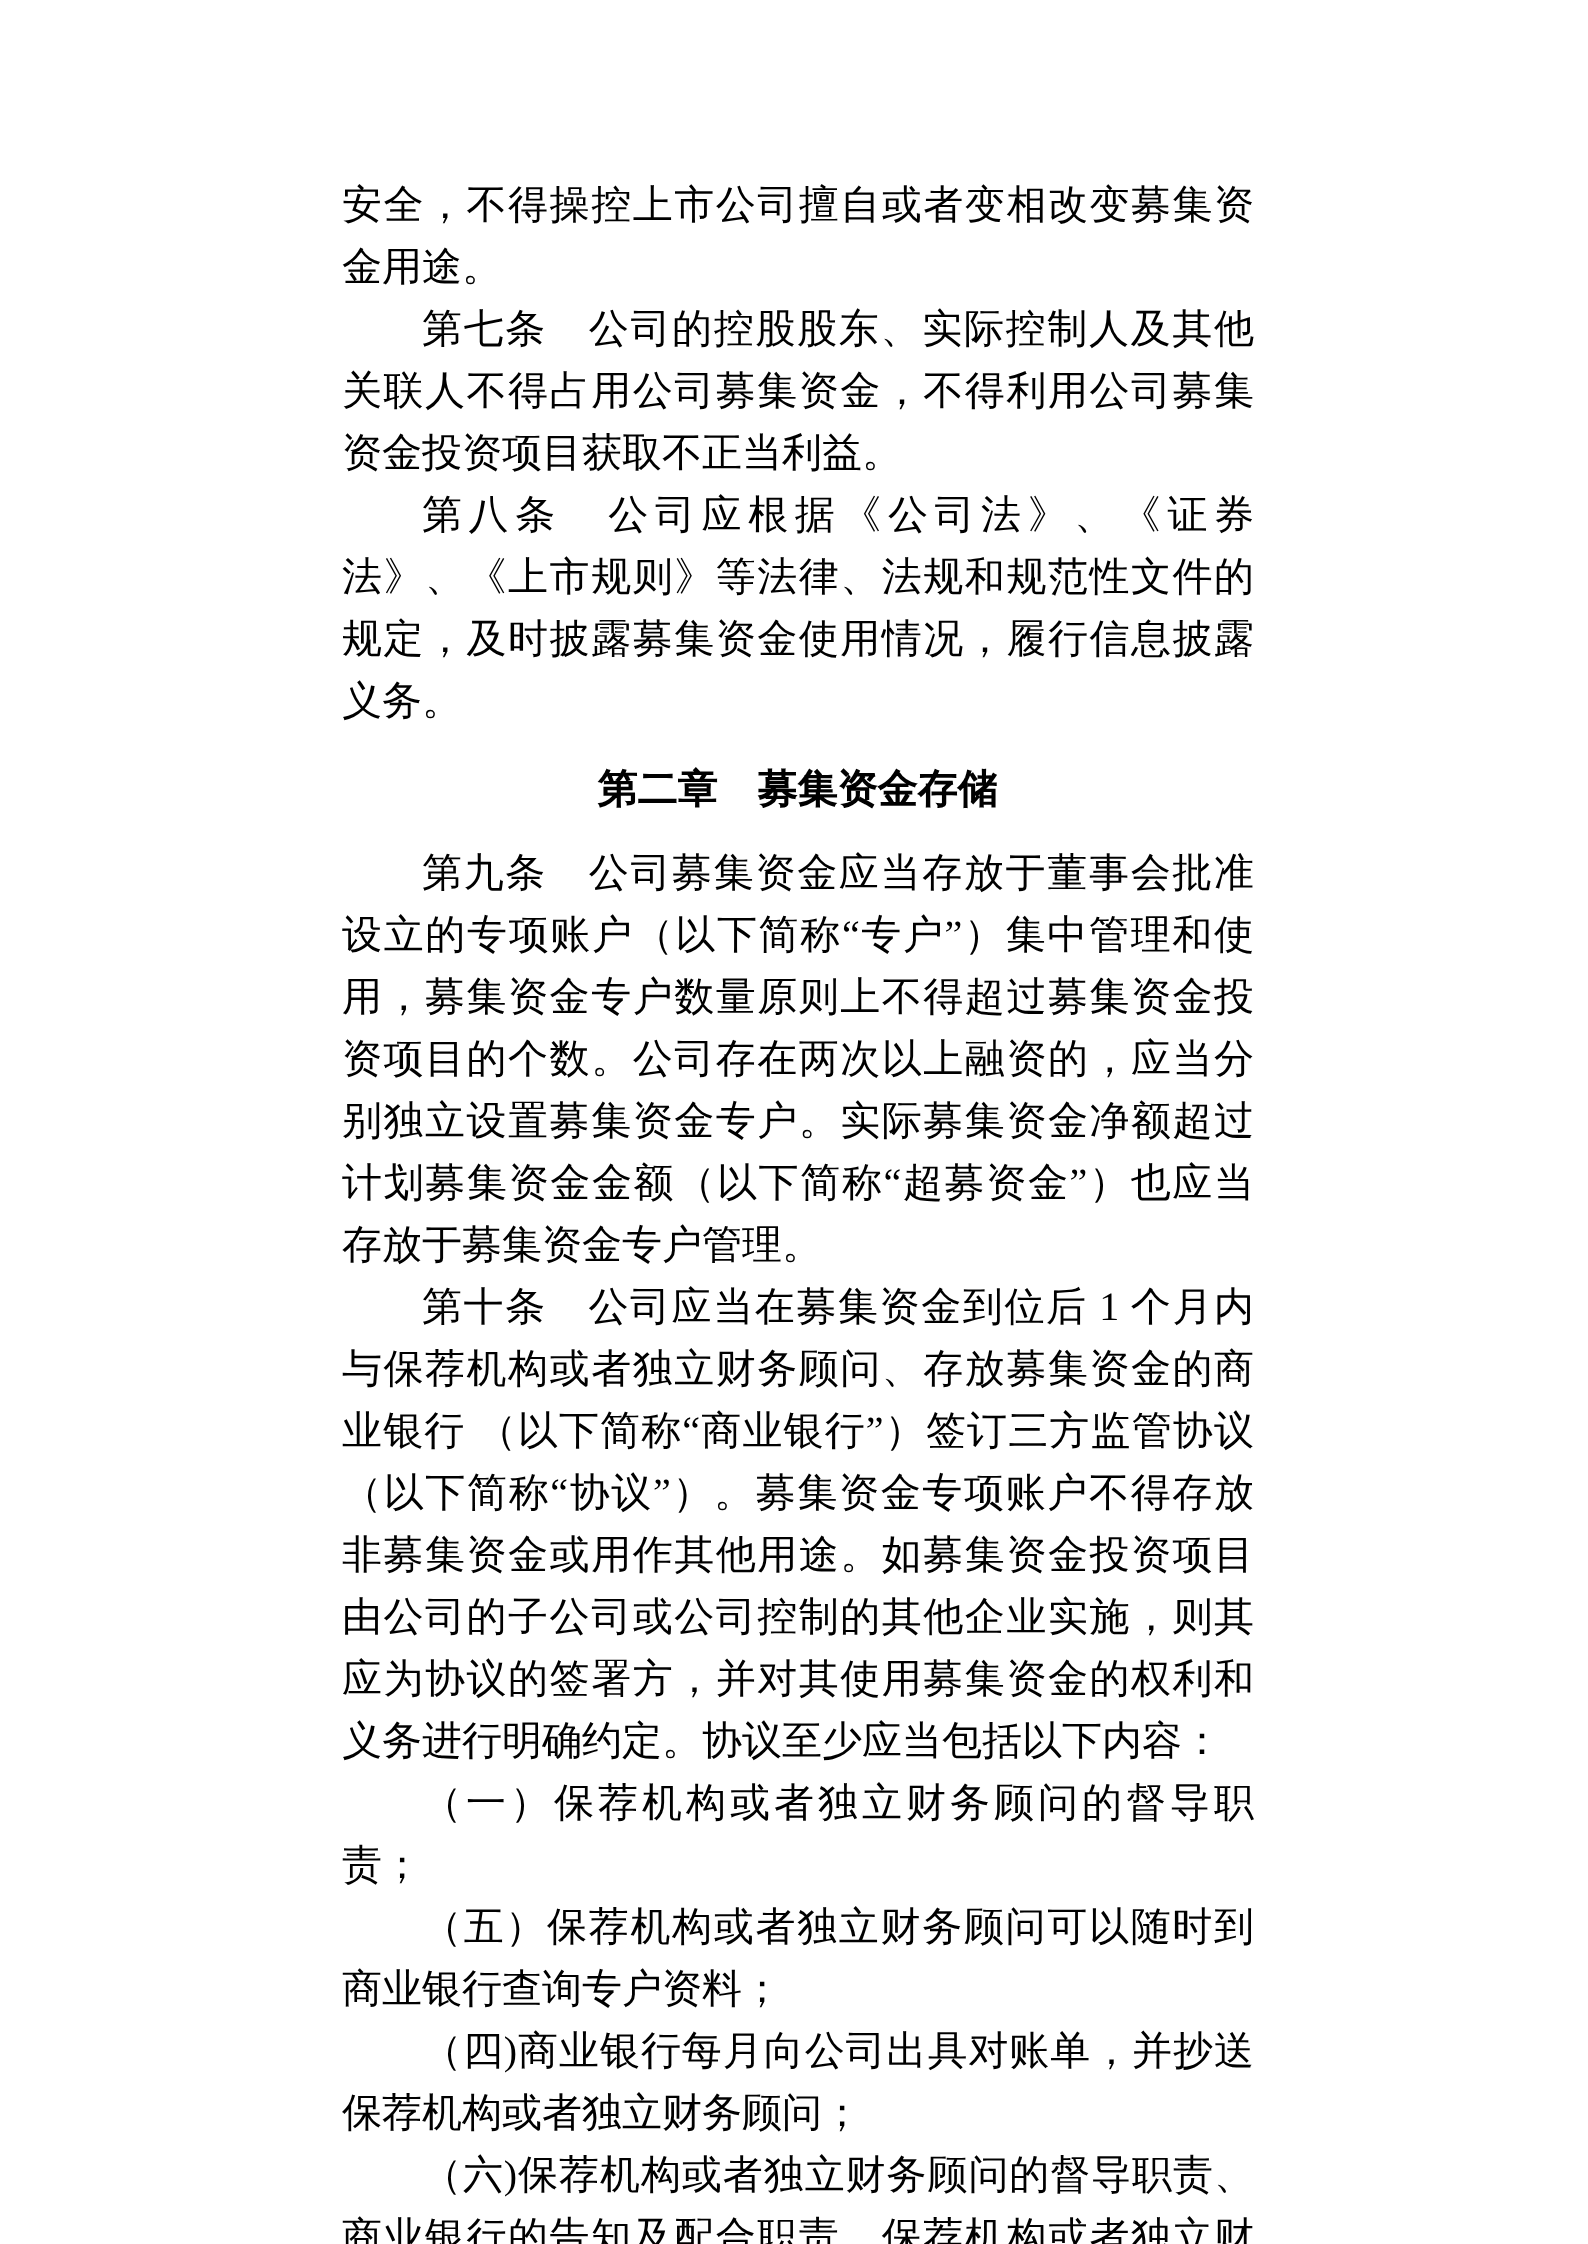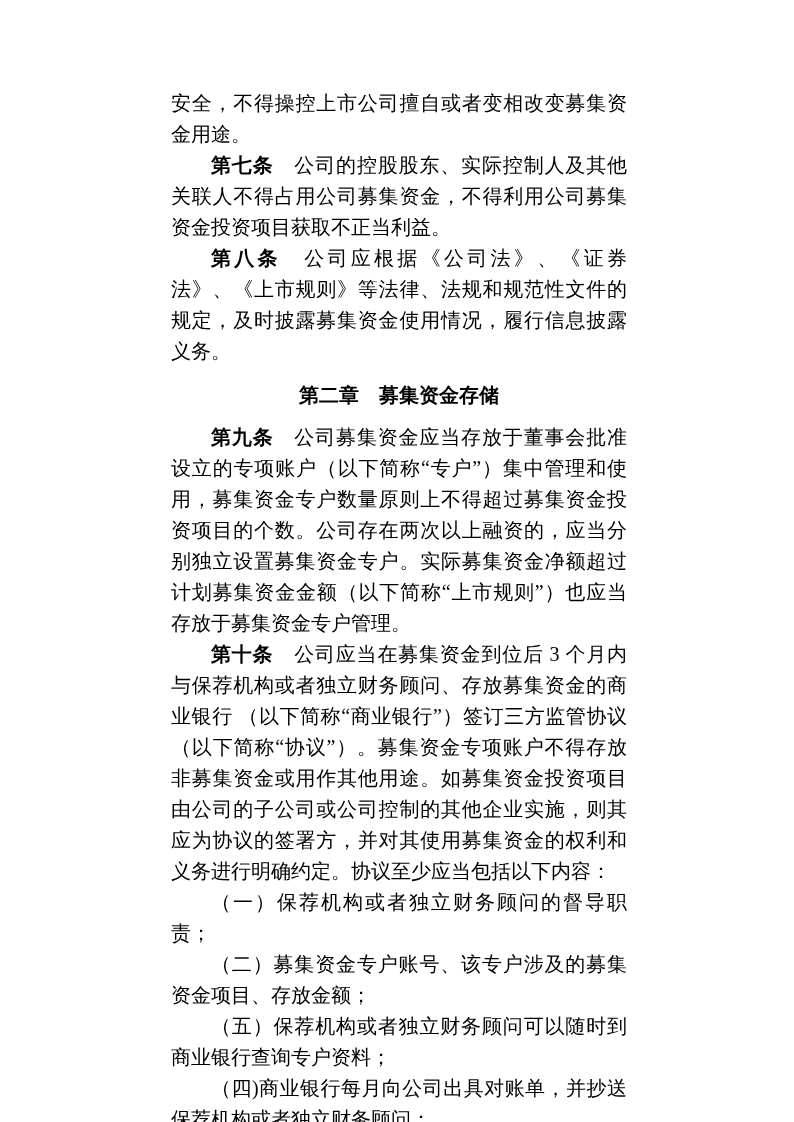--- a/index.html
+++ b/index.html
@@ -31,33 +31,32 @@
   .para.indent {
     text-indent: 2em;
   }
   .chapter-heading {
     text-align: center;
     text-align-last: center;
     font-weight: bold;
     margin: 13px 0 11px 0 !important;
   }
   .article-number {
-    font-weight: bold;
+    font-weight: normal;
   }
 </style>
 </head>
 <body>
 
 <div class="page">
   <div class="doc-body">
       <p class="para"><span class="text-run">安全，不得操控上市公司擅自或者变相改变募集资金用途。</span></p>
       <p class="para indent"><span class="article-number">第七条</span><span class="text-run">　公司的控股股东、实际控制人及其他关联人不得占用公司募集资金，不得利用公司募集资金投资项目获取不正当利益。</span></p>
       <p class="para indent"><span class="article-number">第八条</span><span class="text-run">　公司应根据《公司法》、《证券法》、《上市规则》等法律、法规和规范性文件的规定，及时披露募集资金使用情况，履行信息披露义务。</span></p>
       <p class="chapter-heading">第二章　募集资金存储</p>
-      <p class="para indent"><span class="article-number">第九条</span><span class="text-run">　公司募集资金应当存放于董事会批准设立的专项账户（以下简称“专户”）集中管理和使用，募集资金专户数量原则上不得超过募集资金投资项目的个数。公司存在两次以上融资的，应当分别独立设置募集资金专户。实际募集资金净额超过计划募集资金金额（以下简称“上市规则”）也应当存放于募集资金专户管理。</span></p>
-      <p class="para indent"><span class="article-number">第十条</span><span class="text-run">　公司应当在募集资金到位后 3 个月内与保荐机构或者独立财务顾问、存放募集资金的商业银行 （以下简称“商业银行”）签订三方监管协议（以下简称“协议”）。募集资金专项账户不得存放非募集资金或用作其他用途。如募集资金投资项目由公司的子公司或公司控制的其他企业实施，则其应为协议的签署方，并对其使用募集资金的权利和义务进行明确约定。协议至少应当包括以下内容：</span></p>
+      <p class="para indent"><span class="article-number">第九条</span><span class="text-run">　公司募集资金应当存放于董事会批准设立的专项账户（以下简称“专户”）集中管理和使用，募集资金专户数量原则上不得超过募集资金投资项目的个数。公司存在两次以上融资的，应当分别独立设置募集资金专户。实际募集资金净额超过计划募集资金金额（以下简称“超募资金”）也应当存放于募集资金专户管理。</span></p>
+      <p class="para indent"><span class="article-number">第十条</span><span class="text-run">　公司应当在募集资金到位后 1 个月内与保荐机构或者独立财务顾问、存放募集资金的商业银行 （以下简称“商业银行”）签订三方监管协议（以下简称“协议”）。募集资金专项账户不得存放非募集资金或用作其他用途。如募集资金投资项目由公司的子公司或公司控制的其他企业实施，则其应为协议的签署方，并对其使用募集资金的权利和义务进行明确约定。协议至少应当包括以下内容：</span></p>
       <p class="para indent"><span class="text-run">（一）保荐机构或者独立财务顾问的督导职责；</span></p>
-      <p class="para indent"><span class="text-run">（二）募集资金专户账号、该专户涉及的募集资金项目、存放金额；</span></p>
       <p class="para indent"><span class="text-run">（五）保荐机构或者独立财务顾问可以随时到商业银行查询专户资料；</span></p>
       <p class="para indent"><span class="text-run">（四)商业银行每月向公司出具对账单，并抄送保荐机构或者独立财务顾问；</span></p>
       <p class="para indent"><span class="text-run">（六)保荐机构或者独立财务顾问的督导职责、商业银行的告知及配合职责、保荐机构或者独立财务顾问和商业银行对公司募集资金使用的监管方式；</span></p>
     </div>
 </div>
 
 </body></html>

